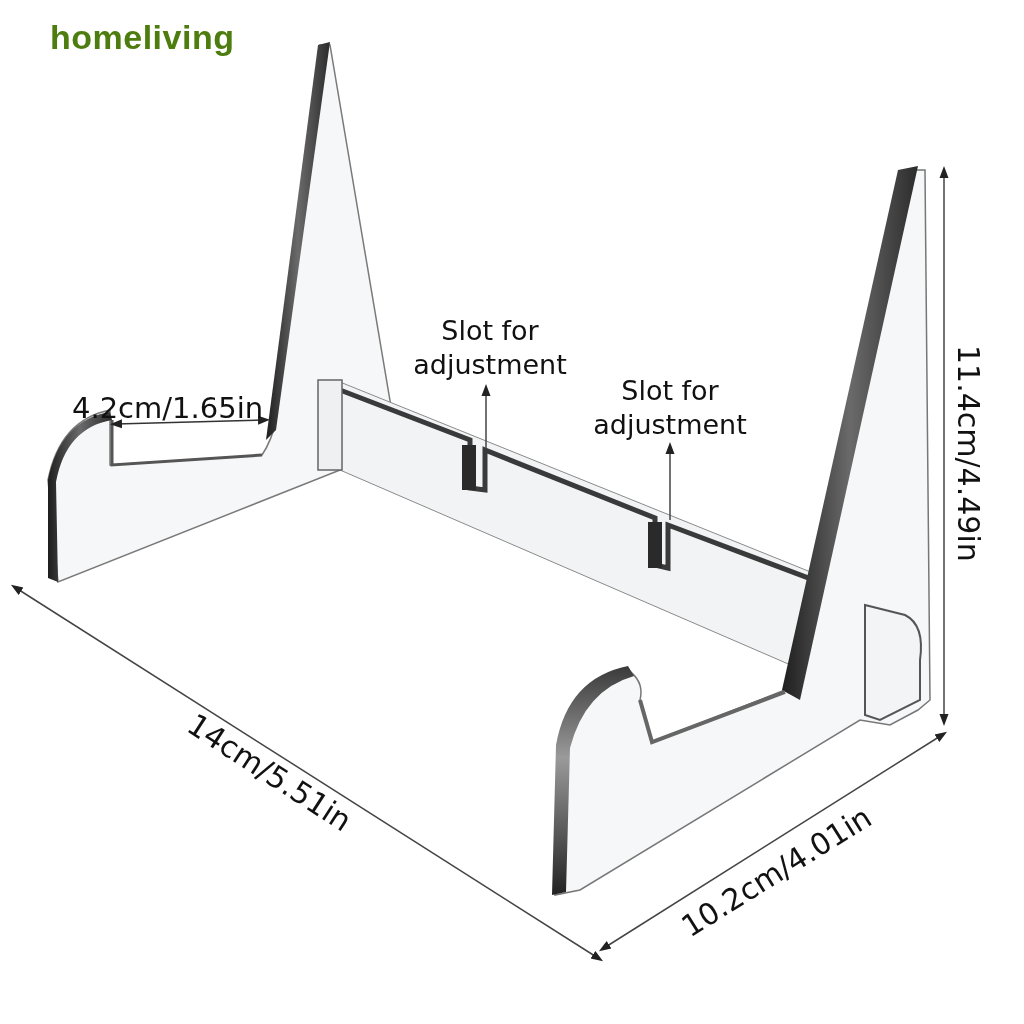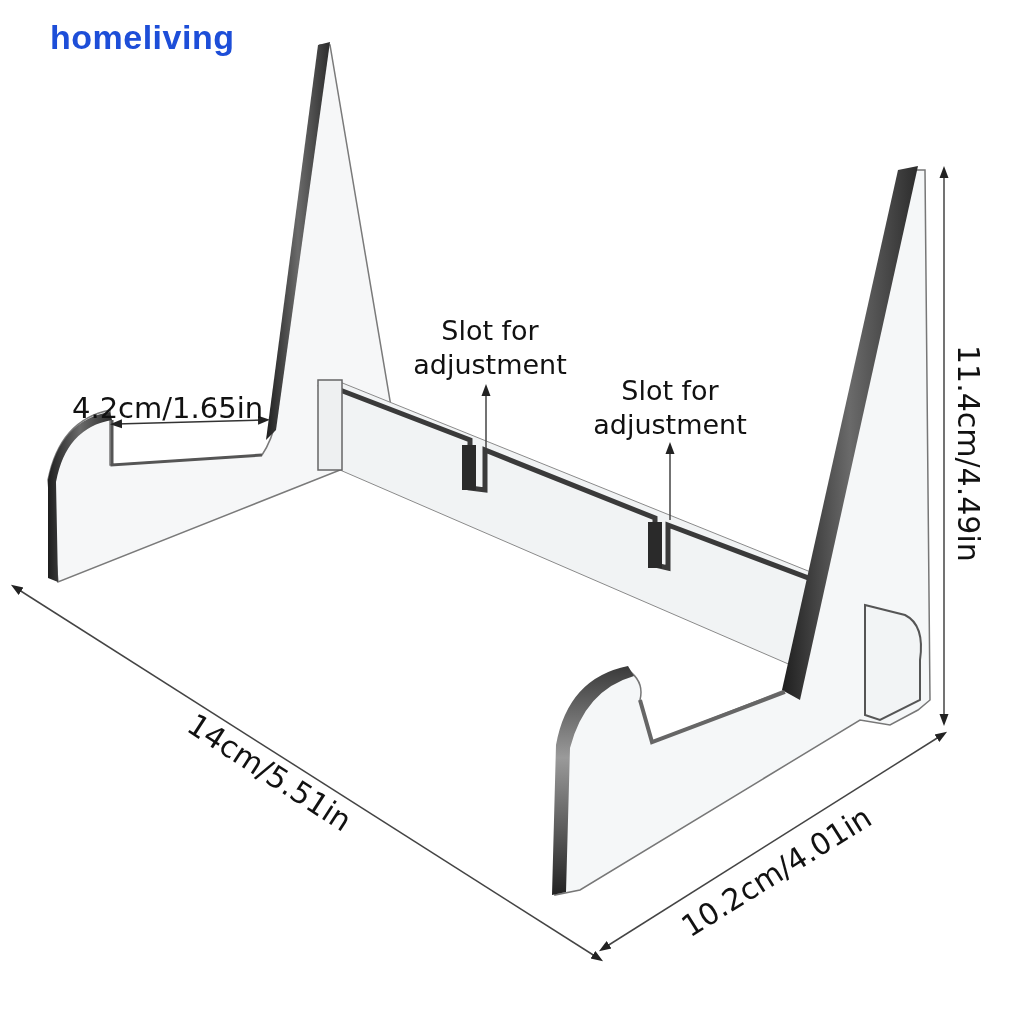--- a/index.html
+++ b/index.html
@@ -1,17 +1,17 @@
 <!DOCTYPE html>
 <html><head>
   <meta charset="utf-8">
   <style>
     html, body { margin: 0; padding: 0; background: #ffffff; }
     body { width: 1024px; height: 1024px; position: relative; overflow: hidden; font-family: "DejaVu Sans", sans-serif; }
-    .brand { position: absolute; left: 50px; top: 18px; font-family: "Liberation Sans", sans-serif; font-weight: bold; font-size: 34px; color: #1d4ed8; letter-spacing: 0.5px; }
+    .brand { position: absolute; left: 50px; top: 18px; font-family: "Liberation Sans", sans-serif; font-weight: bold; font-size: 34px; color: #4d7c0f; letter-spacing: 0.5px; }
     svg.stage { position: absolute; left: 0; top: 0; }
     .lbl { font-family: "DejaVu Sans", sans-serif; fill: #111; }
   </style>
 </head>
 <body>
 
 <div class="brand">homeliving</div>
 
 <svg class="stage" width="1024" height="1024" viewBox="0 0 1024 1024">
   <defs>

